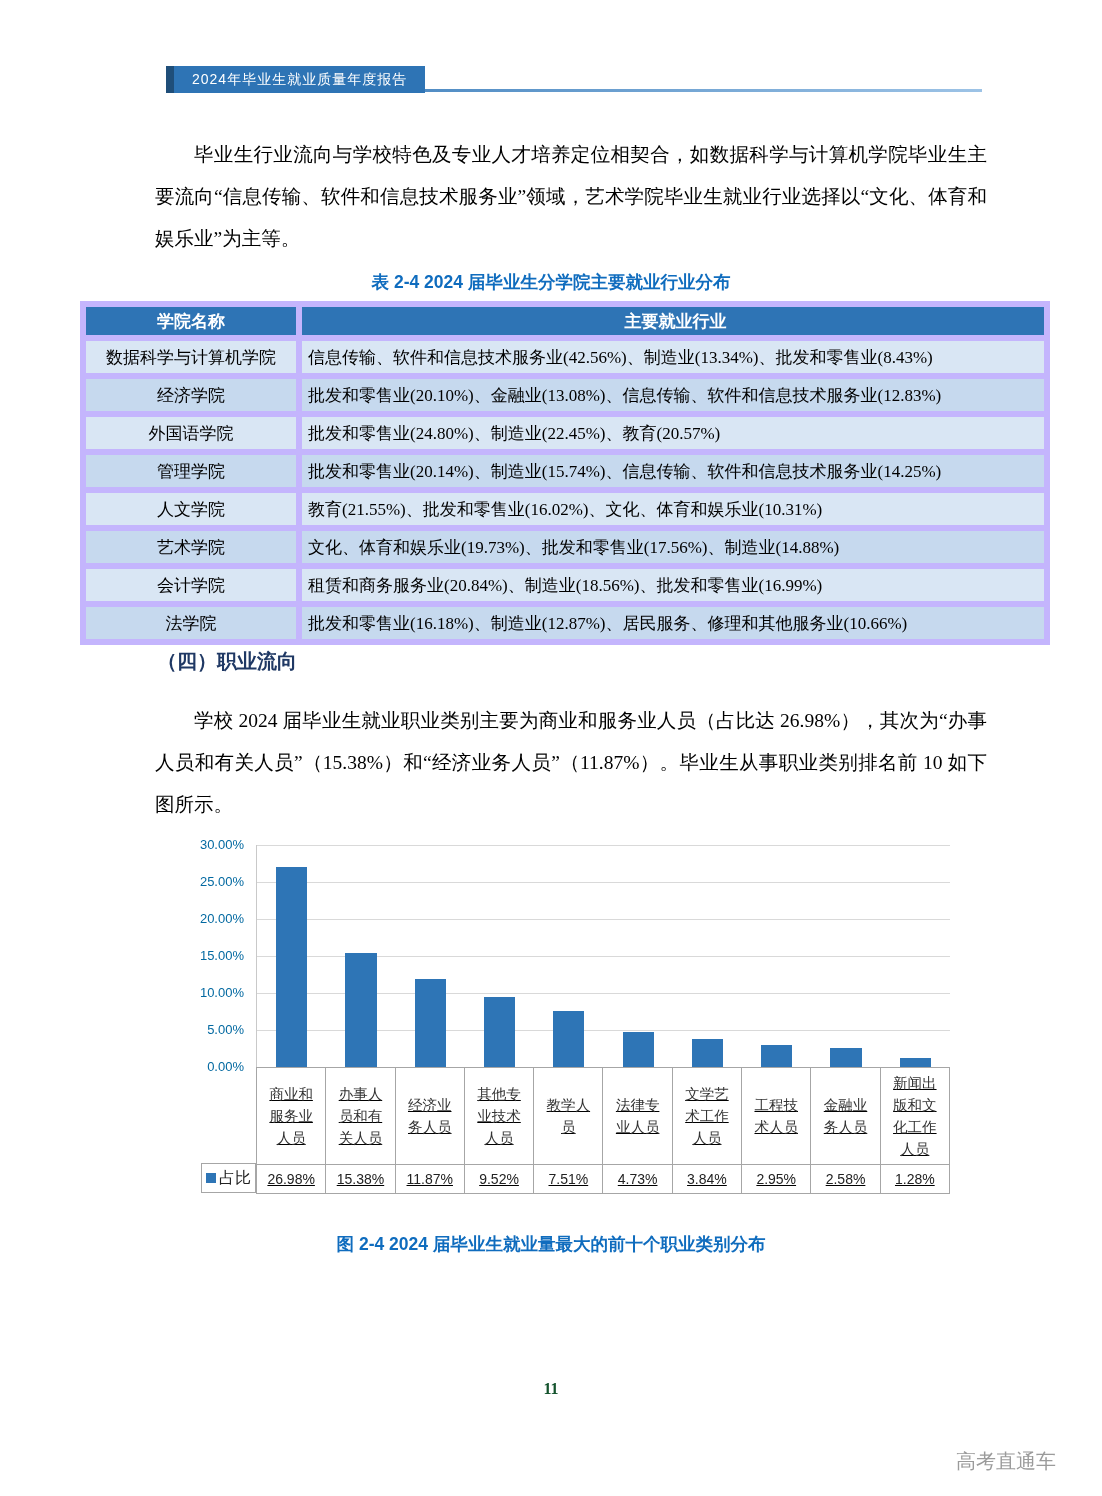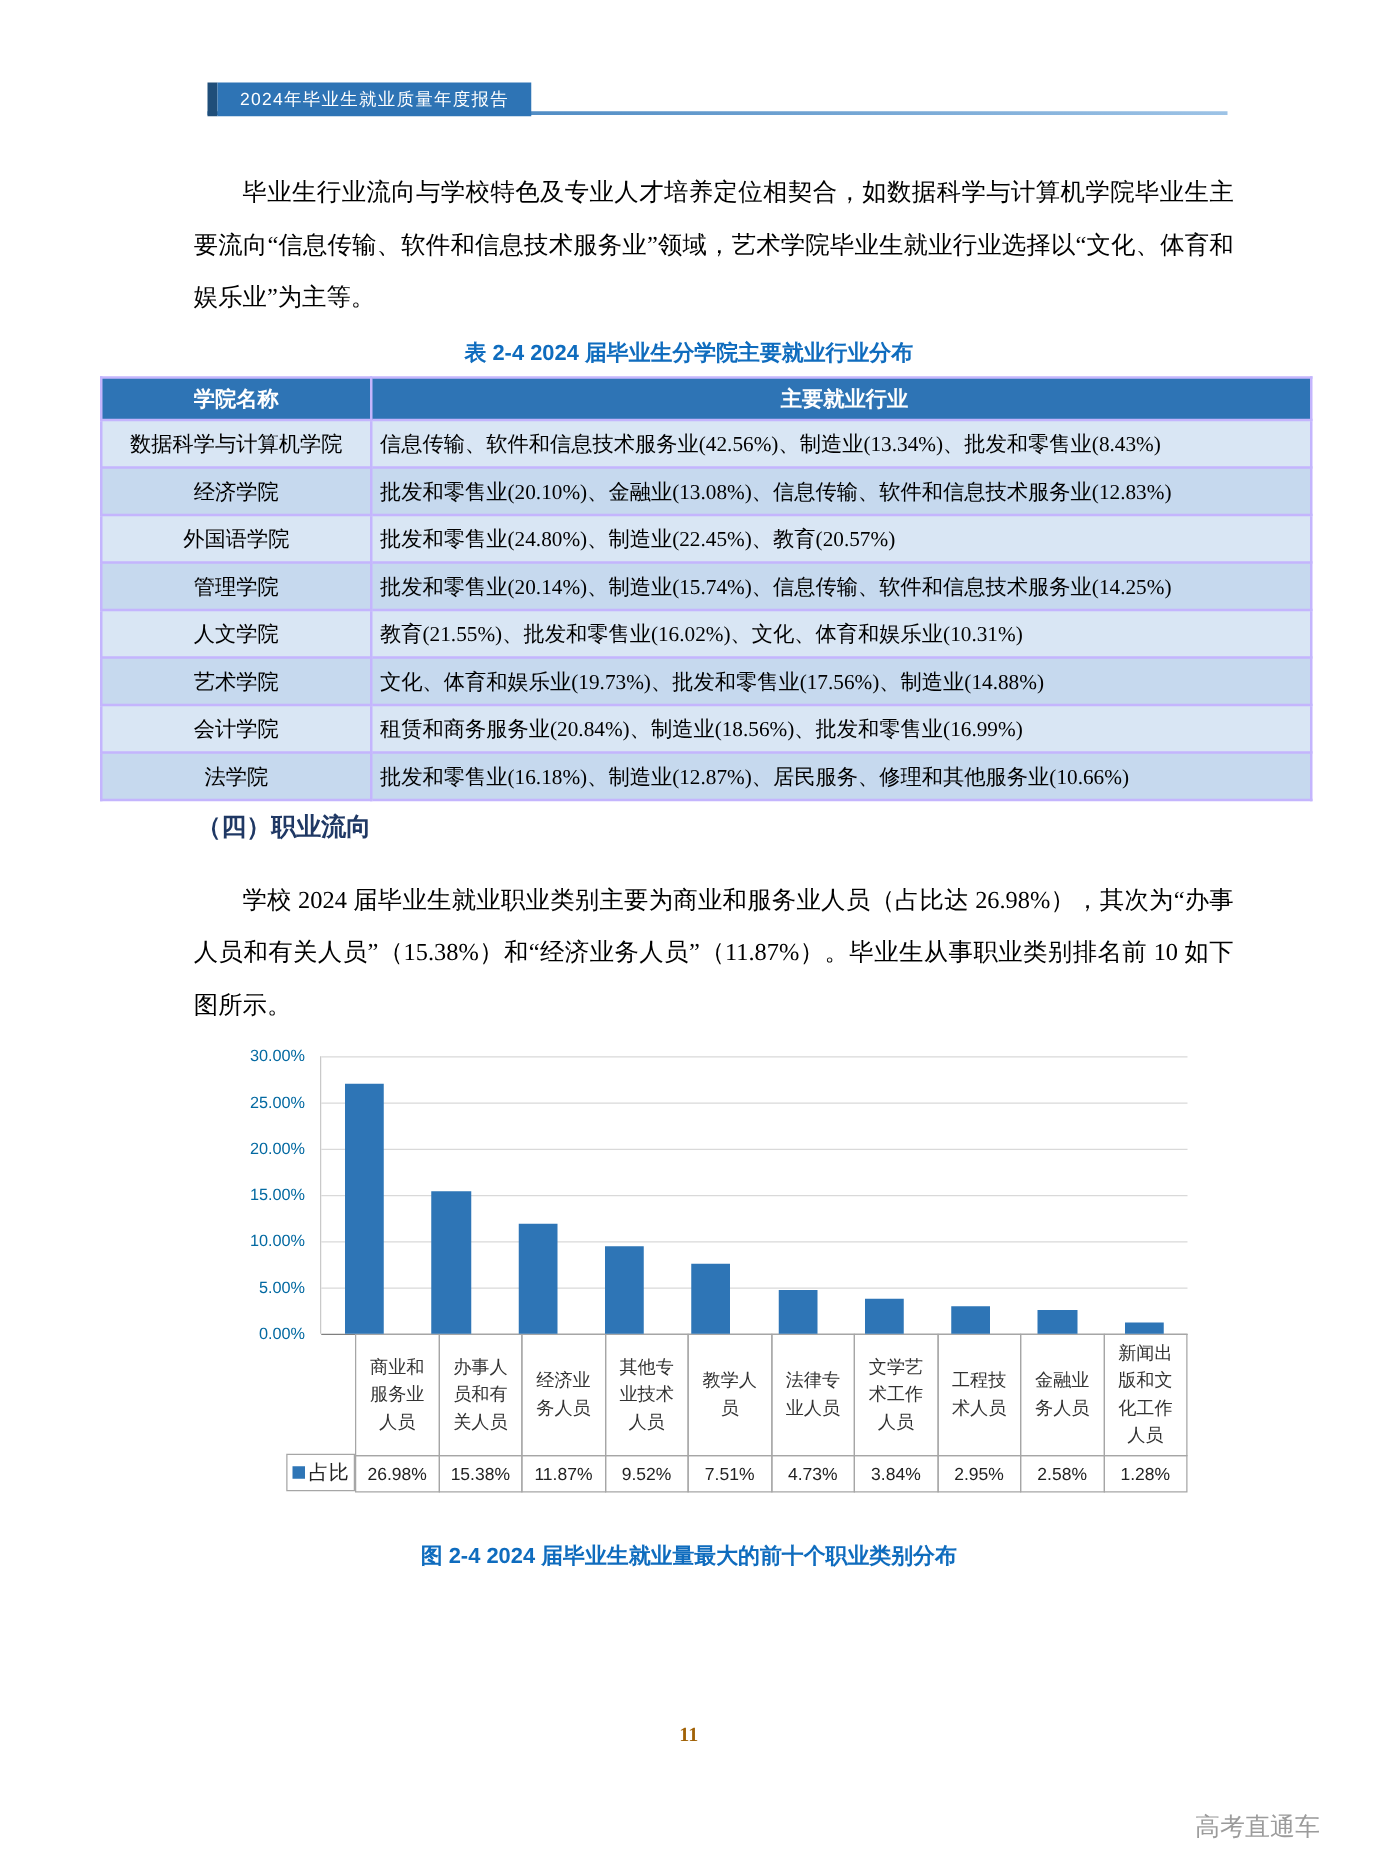--- a/index.html
+++ b/index.html
@@ -35,21 +35,21 @@
   .table-title {
     position:absolute; top:270px; left:0; width:100%; text-align:center;
     color:#0F6CBE; font-weight:bold; font-size:17.5px;
     font-family:"Liberation Sans","DejaVu Sans",sans-serif;
   }
   .college-table {
     position:absolute; top:301px; left:80px; width:970px;
     border-collapse:collapse; table-layout:fixed;
     font-size:17px;
   }
-  .college-table th, .college-table td { border:2px solid #c4b5fd; box-sizing:border-box; }
+  .college-table th, .college-table td { border:6px solid #c4b5fd; box-sizing:border-box; }
   .college-table th {
     background:#2E74B5; color:#ffffff; font-weight:bold; height:34px;
     font-family:"Liberation Sans","DejaVu Sans",sans-serif; font-size:17px;
   }
   .college-table td { height:38px; }
   .college-table .col-name { width:216px; text-align:center; }
   .college-table .col-ind  { text-align:left; padding-left:6px; }
   .college-table tr.row-odd td  { background:#D9E6F4; }
   .college-table tr.row-even td { background:#C6D9EE; }
 
@@ -66,21 +66,21 @@
   .chart-main { position:relative; }
   .y-axis { position:absolute; left:0; top:0; width:62px; height:222px; }
   .ytick { position:absolute; right:6px; font-size:13px; color:#0369a1; white-space:nowrap; }
   .plot { margin-left:68px; height:222px; position:relative; border-left:1px solid #C9C9C9; }
   .gridline { position:absolute; left:0; right:0; height:1px; background:#D9D9D9; }
   .gridline.baseline { background:#7F7F7F; }
   .bars { position:absolute; left:0; right:0; top:0; bottom:0; display:flex; align-items:flex-end; z-index:1; }
   .bar-col { flex:1; height:100%; display:flex; align-items:flex-end; justify-content:center; }
   .bar { width:45%; }
 
-  .chart-bottom { margin-left:96px; position:relative; }
+  .chart-bottom { margin-left:68px; position:relative;text-decoration:underline; }
   .cat-row { display:flex; }
   .cat-cell {
     flex:1; border:1px solid #A6A6A6; margin-left:-1px; box-sizing:border-box;
     min-height:97px; display:flex; align-items:center; justify-content:center;
     text-align:center; font-size:14.5px; color:#333; padding:4px 7px; line-height:22px;
   }
   .cat-cell:first-child { margin-left:0; }
   .val-row-wrap { position:relative; }
   .val-row { display:flex; margin-top:-1px; }
   .val-cell {
@@ -96,21 +96,21 @@
   .swatch { display:inline-block; width:10px; height:10px; }
 
   
   .figure-caption {
     position:absolute; top:1232px; left:0; width:100%; text-align:center;
     color:#0F6CBE; font-weight:bold; font-size:17.5px;
     font-family:"Liberation Sans","DejaVu Sans",sans-serif;
   }
   .page-number {
     position:absolute; top:1380px; left:0; width:100%; text-align:center;
-    color:#a16207; font-weight:bold; font-size:16px;
+    color:#14532d; font-weight:bold; font-size:16px;
   }
   .watermark {
     position:absolute; top:1448px; right:46px;
     color:#9B9B9B; font-size:20px;
     font-family:"Liberation Sans","DejaVu Sans",sans-serif;
   }
 </style>
 </head>
 <body>
 

